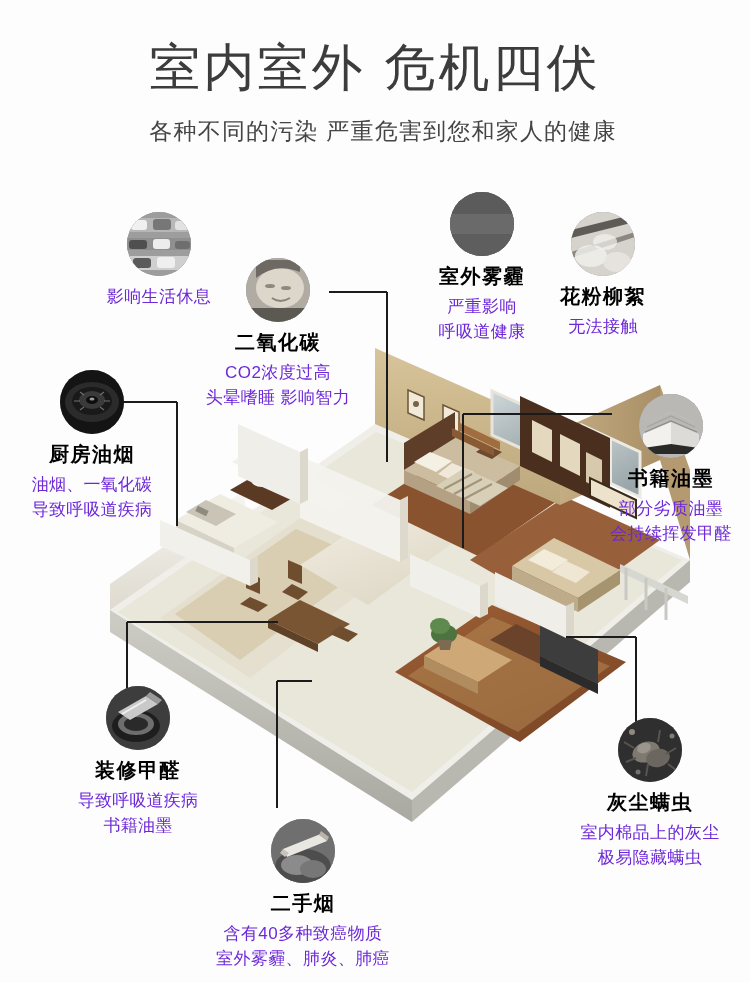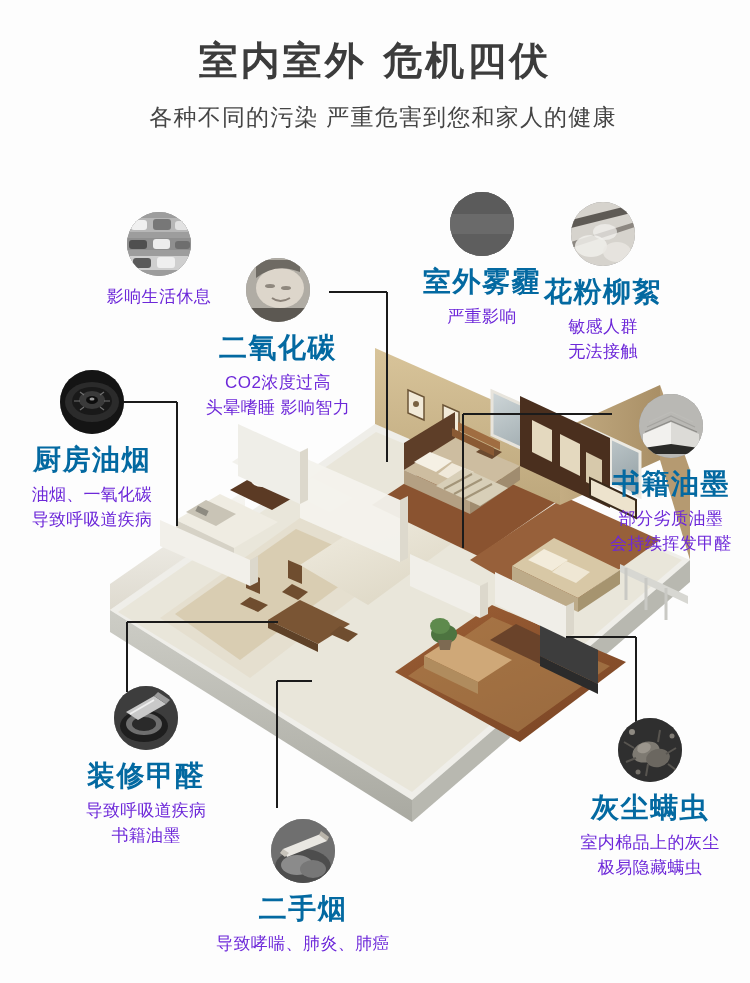--- a/index.html
+++ b/index.html
@@ -24,24 +24,24 @@
   
   .header {
     position: absolute;
     left: 0; top: 0;
     width: 750px;
     text-align: center;
   }
   .title {
     margin: 0;
     padding-top: 38px;
-    font-size: 39px;
+    font-size: 51px;
     line-height: 1.18;
     letter-spacing: 3px;
-    font-weight: 700;
+    font-weight: 400;
     color: #3c3c3c;
     font-family: "DejaVu Sans", "Liberation Sans", sans-serif;
   }
   .subtitle {
     margin: 0;
     padding-top: 18px;
     font-size: 23px;
     letter-spacing: 1.2px;
     font-weight: 400;
     color: #454545;
@@ -75,43 +75,43 @@
     width: 64px; height: 64px;
     border-radius: 50%;
     margin: 0 auto 8px auto;
     overflow: hidden;
     position: relative;
     background: #8e8e8e;
     box-shadow: 0 0 0 0 rgba(0,0,0,0);
   }
   .bubble svg { display: block; width: 64px; height: 64px; }
   .c-title {
-    font-size: 28px;
+    font-size: 20px;
     font-weight: 700;
-    color: #0369a1;
+    color: #000000;
     letter-spacing: 1.5px;
     line-height: 1.25;
     margin-bottom: 5px;
   }
   .c-line {
     font-size: 17px;
     color: #6d28d9;
     line-height: 1.48;
     letter-spacing: 0.4px;
     white-space: nowrap;
   }
 
   
   #callout-outdoor-noise   { left: 59px;  top: 212px; }
   #callout-co2             { left: 178px; top: 258px; }
   #callout-outdoor-smog    { left: 382px; top: 192px; }
-  #callout-pollen          { left: 503px; top: 202px; }
+  #callout-pollen          { left: 503px; top: 212px; }
   #callout-kitchen-fumes   { left: -8px;  top: 370px; }
   #callout-book-ink        { left: 566px; top: 394px; }
-  #callout-formaldehyde    { left: 46px;  top: 686px; }
+  #callout-formaldehyde    { left: 38px;  top: 686px; }
   #callout-secondhand-smoke{ left: 178px; top: 819px; }
   #callout-dust-mites      { left: 535px; top: 718px; }
 
   #callout-kitchen-fumes .c-line,
   #callout-formaldehyde .c-line { letter-spacing: 0.2px; }
   #callout-secondhand-smoke { width: 250px; }
   #callout-dust-mites { width: 230px; }
   #callout-book-ink { width: 210px; }
 </style>
 </head>
@@ -389,35 +389,35 @@
     <div class="bubble">
       <svg viewBox="0 0 64 64">
           <rect width="64" height="64" fill="#646464"></rect>
         <rect y="0" width="64" height="22" fill="#5b5b5b"></rect>
         <rect y="22" width="64" height="20" fill="#6a6a6a"></rect>
         <rect y="42" width="64" height="22" fill="#5e5e5e"></rect>
       </svg>
     </div>
     <div class="c-title">室外雾霾</div>
     <div class="c-line">严重影响</div>
+    <div class="c-line">呼吸道健康</div>
   </div>
 
   <div class="callout" id="callout-pollen">
     <div class="bubble">
       <svg viewBox="0 0 64 64">
           <rect width="64" height="64" fill="#d6d3cd"></rect>
         <path d="M0 18 L64 2 L64 10 L0 26 Z" fill="#5e5a55"></path>
         <path d="M0 40 L64 20 L64 25 L0 46 Z" fill="#8c8781"></path>
         <ellipse cx="20" cy="44" rx="16" ry="11" fill="#f0eeea" opacity="0.85"></ellipse>
         <ellipse cx="46" cy="50" rx="14" ry="10" fill="#eae7e2" opacity="0.8"></ellipse>
         <ellipse cx="34" cy="30" rx="12" ry="8" fill="#f4f2ef" opacity="0.7"></ellipse>
       </svg>
     </div>
     <div class="c-title">花粉柳絮</div>
-    <div class="c-line">敏感人群</div>
     <div class="c-line">无法接触</div>
   </div>
 
   <div class="callout" id="callout-kitchen-fumes">
     <div class="bubble">
       <svg viewBox="0 0 64 64">
           <rect width="64" height="64" fill="#141414"></rect>
         <ellipse cx="32" cy="32" rx="27" ry="20" fill="#2b2b2b"></ellipse>
         <ellipse cx="32" cy="31" rx="20" ry="14" fill="#191919"></ellipse>
         <ellipse cx="32" cy="30" rx="13" ry="9" fill="#3a3a3a"></ellipse>
@@ -478,21 +478,22 @@
           <rect width="64" height="64" fill="#6f6f6f"></rect>
         <ellipse cx="32" cy="48" rx="28" ry="18" fill="#4d4d4d"></ellipse>
         <ellipse cx="26" cy="46" rx="16" ry="10" fill="#8b8b8b"></ellipse>
         <ellipse cx="42" cy="50" rx="13" ry="9" fill="#777"></ellipse>
         <path d="M12 30 L52 14 L56 22 L16 38 Z" fill="#e9e7e2"></path>
         <path d="M48 16 L56 22 L58 18 L50 12 Z" fill="#b9b4aa"></path>
         <path d="M12 30 L18 34 L14 38 L9 34 Z" fill="#c7c3bb"></path>
       </svg>
     </div>
     <div class="c-title">二手烟</div>
-    <div class="c-line">导致哮喘、肺炎、肺癌</div>
+    <div class="c-line">含有40多种致癌物质</div>
+    <div class="c-line">室外雾霾、肺炎、肺癌</div>
   </div>
 
   <div class="callout" id="callout-dust-mites">
     <div class="bubble">
       <svg viewBox="0 0 64 64">
           <rect width="64" height="64" fill="#2f2f2f"></rect>
         <ellipse cx="28" cy="34" rx="14" ry="10" fill="#7e7a72" transform="rotate(-20 28 34)"></ellipse>
         <ellipse cx="40" cy="40" rx="12" ry="9" fill="#6b6760" transform="rotate(-15 40 40)"></ellipse>
         <ellipse cx="26" cy="30" rx="7" ry="5" fill="#9b968d" transform="rotate(-20 26 30)"></ellipse>
         <g stroke="#585550" stroke-width="2">

